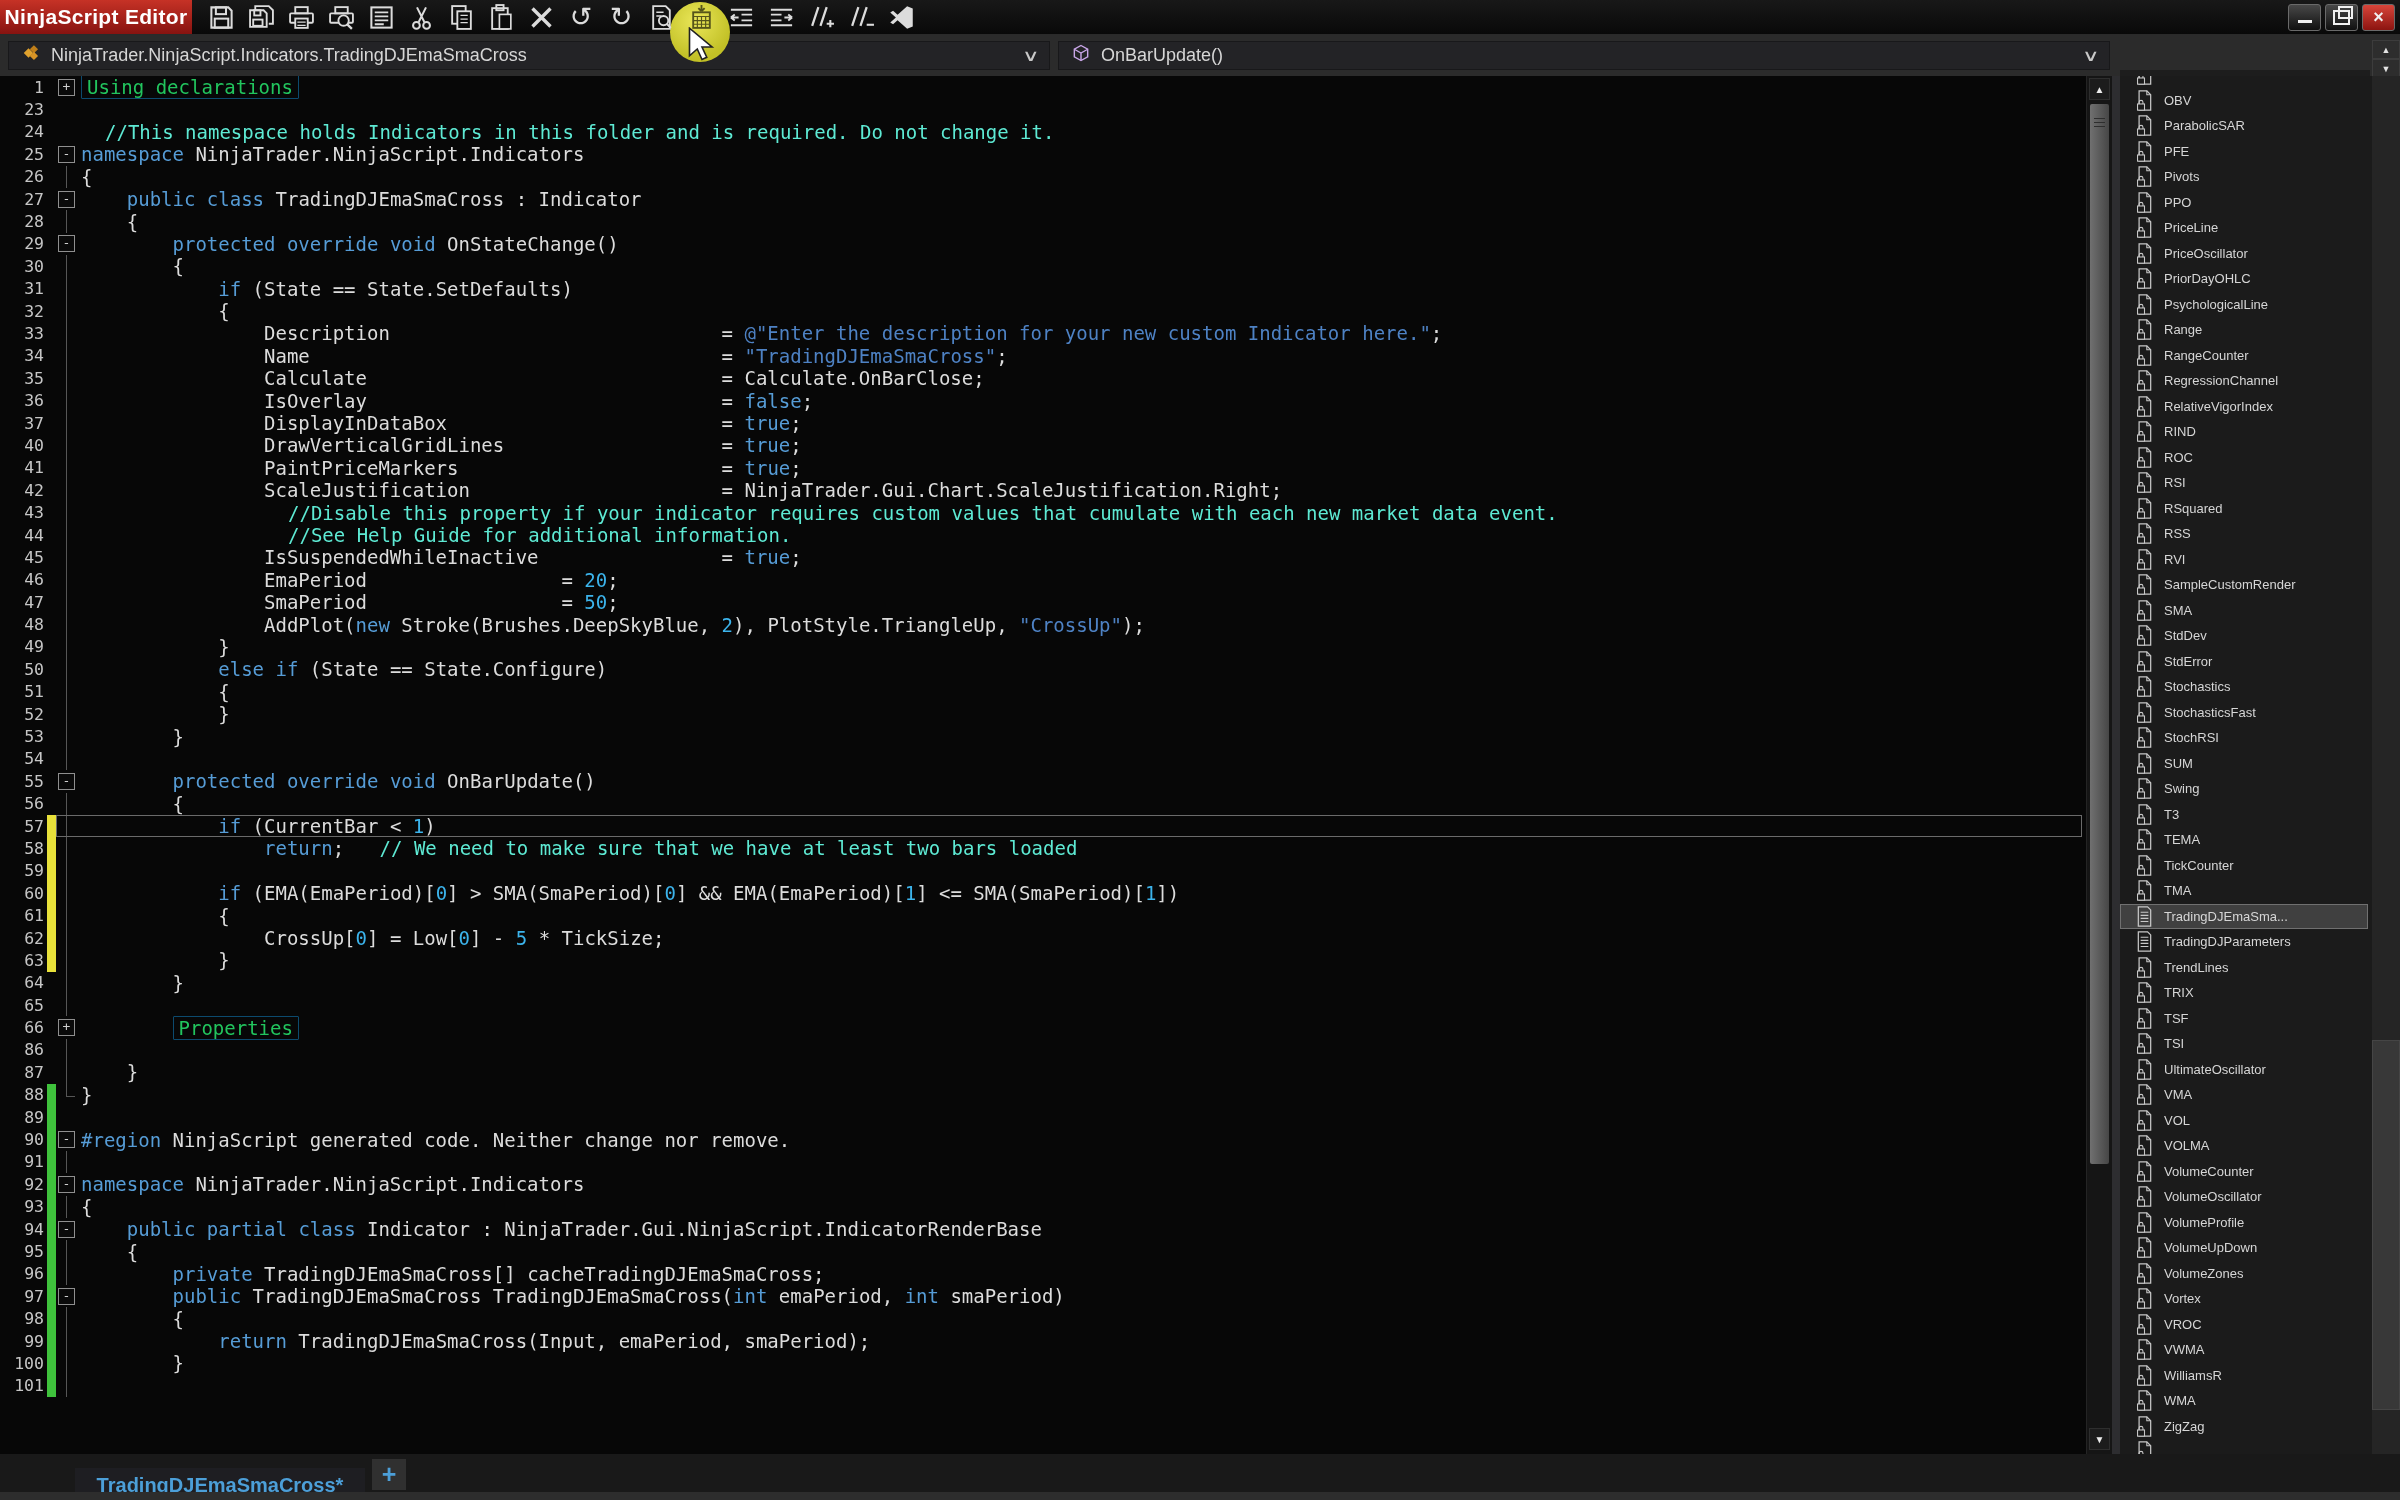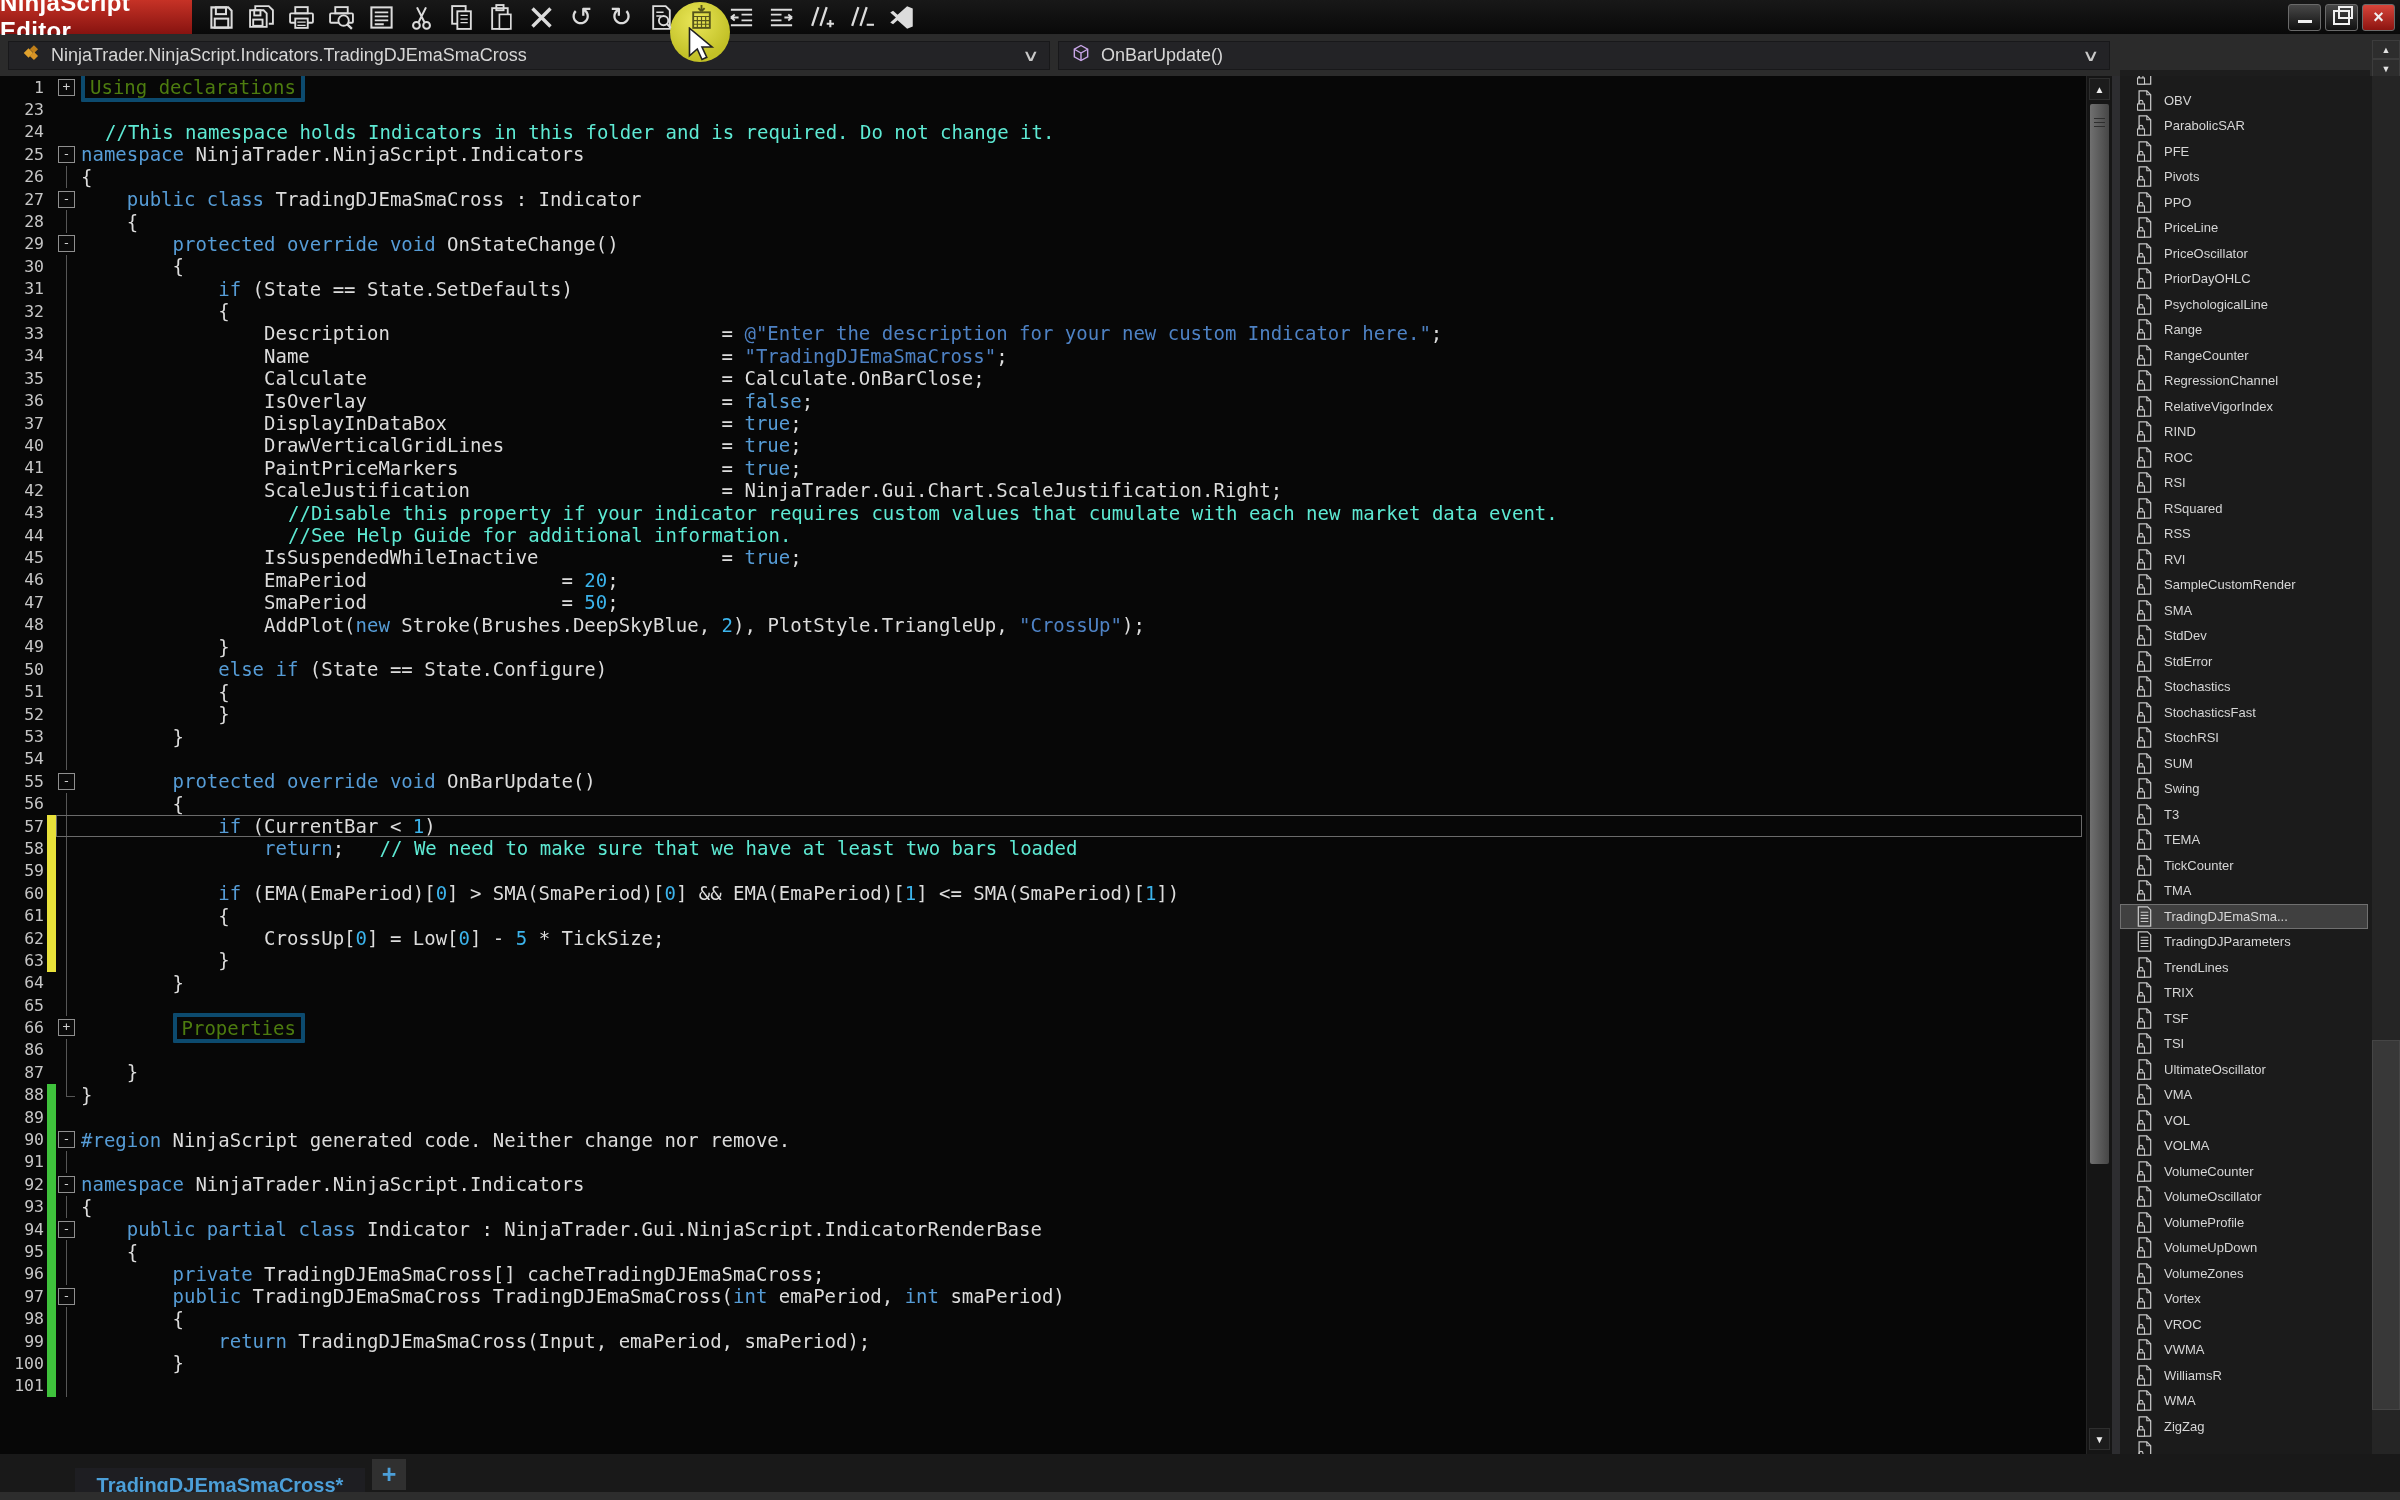--- a/index.html
+++ b/index.html
@@ -3,21 +3,21 @@
 <meta charset="utf-8">
 <style>
   html,body{margin:0;padding:0;background:#000;}
   .window{position:relative;width:2400px;height:1500px;background:#1b1b1b;
     font-family:"Liberation Sans",sans-serif;overflow:hidden;}
 
   
   .titlebar{position:absolute;left:0;top:0;right:0;height:34px;
     background:linear-gradient(#181818,#090909);border-bottom:1px solid #2a2a2a;}
   .badge{position:absolute;left:0;top:0;width:192px;height:34px;
-    background:linear-gradient(#c63226,#871310);color:#fff;font-size:24px;font-weight:bold;
+    background:linear-gradient(#c63226,#871310);color:#fff;font-size:21px;font-weight:bold;
     display:flex;align-items:center;justify-content:center;letter-spacing:.3px;}
   .toolbar{position:absolute;left:201px;top:0;height:34px;display:flex;align-items:center;}
   .tbtn{width:40px;height:34px;display:flex;align-items:center;justify-content:center;position:relative;}
   .tbtn svg{width:27px;height:27px;position:relative;z-index:6;}
   .ticon{font-size:27px;color:#dcdcdc;line-height:1;position:relative;z-index:6;}
   .hl-circle{position:absolute;left:-11px;top:2px;width:60px;height:60px;border-radius:50%;
     background:radial-gradient(circle at 42% 32%,#e9e658,#c2c026 70%);z-index:5;}
   .winbtns{position:absolute;right:5px;top:4px;display:flex;gap:4px;z-index:8;}
   .wbtn{width:31px;height:25px;background:linear-gradient(#484848,#101010);
     border:1px solid #6a6a6a;border-radius:3px;display:flex;align-items:center;justify-content:center;color:#f0f0f0;}
@@ -50,21 +50,21 @@
   .gut{width:9px;height:22.4px;flex:none;margin-left:3px;}
   .gut.y{background:#e8e13a;}
   .gut.g{background:#3fc23c;}
   .fold{width:21px;flex:none;height:100%;position:relative;display:flex;align-items:center;justify-content:center;}
   .foldbox{width:15px;height:15px;border:1px solid #8f8f8f;color:#cfcfcf;font-size:13px;line-height:13px;
     text-align:center;background:#0a0a0a;z-index:2;font-family:"DejaVu Sans Mono",monospace;}
   .foldline{position:absolute;left:10px;top:0;bottom:0;border-left:1px solid #565656;}
   .foldend{position:absolute;left:10px;top:0;height:55%;width:8px;border-left:1px solid #565656;border-bottom:1px solid #565656;}
   .code{flex:none;white-space:pre;color:#dcdcdc;padding-left:4px;}
   .sd{color:#dcdcdc;} .sk{color:#569cd6;} .ss{color:#4e82c4;} .sn{color:#3cb4ec;} .sc{color:#5eead4;margin-left:24px;}
-  .codebox{border:4px solid #0c4a6e;color:#4d7c0f;padding:0 5px;border-radius:1px;}
+  .codebox{border:1px solid #0c4a6e;color:#22c55e;padding:0 5px;border-radius:1px;}
   .curline{position:absolute;left:56px;right:4px;top:0;bottom:0;border:1px solid #6a6a6a;pointer-events:none;}
 
   .vscroll{position:absolute;left:2086px;top:0;width:26px;height:1378px;background:#151515;border-left:1px solid #242424;box-sizing:border-box;}
   .sarr{position:absolute;left:2px;width:21px;height:22px;background:#1c1c1c;color:#ececec;font-size:10px;
     display:flex;align-items:center;justify-content:center;border:1px solid #2e2e2e;box-sizing:border-box;}
   .vthumb{position:absolute;left:3px;width:19px;top:28px;height:1060px;border-radius:2px;
     background:linear-gradient(90deg,#707070,#464646);}
   .vthumb:after{content:"";position:absolute;left:4px;right:4px;top:14px;height:10px;
     background:repeating-linear-gradient(#2e2e2e 0 1px,transparent 1px 4px);}
 

